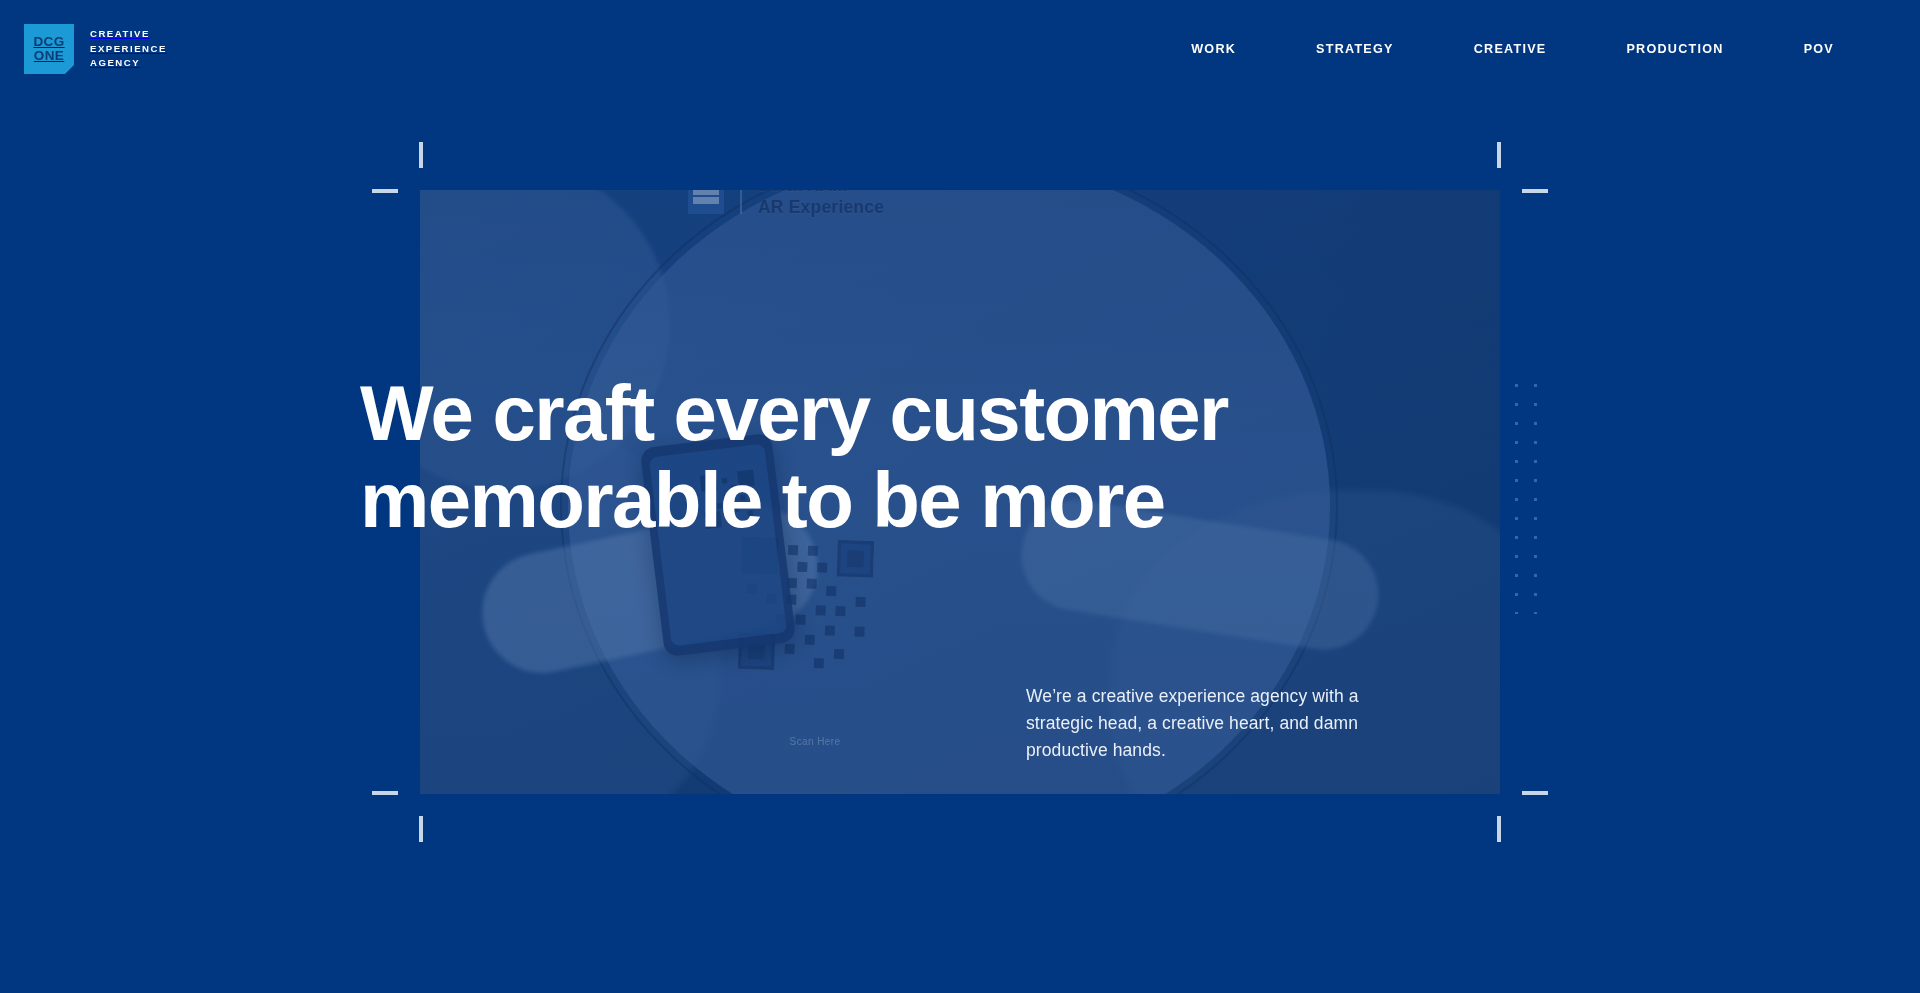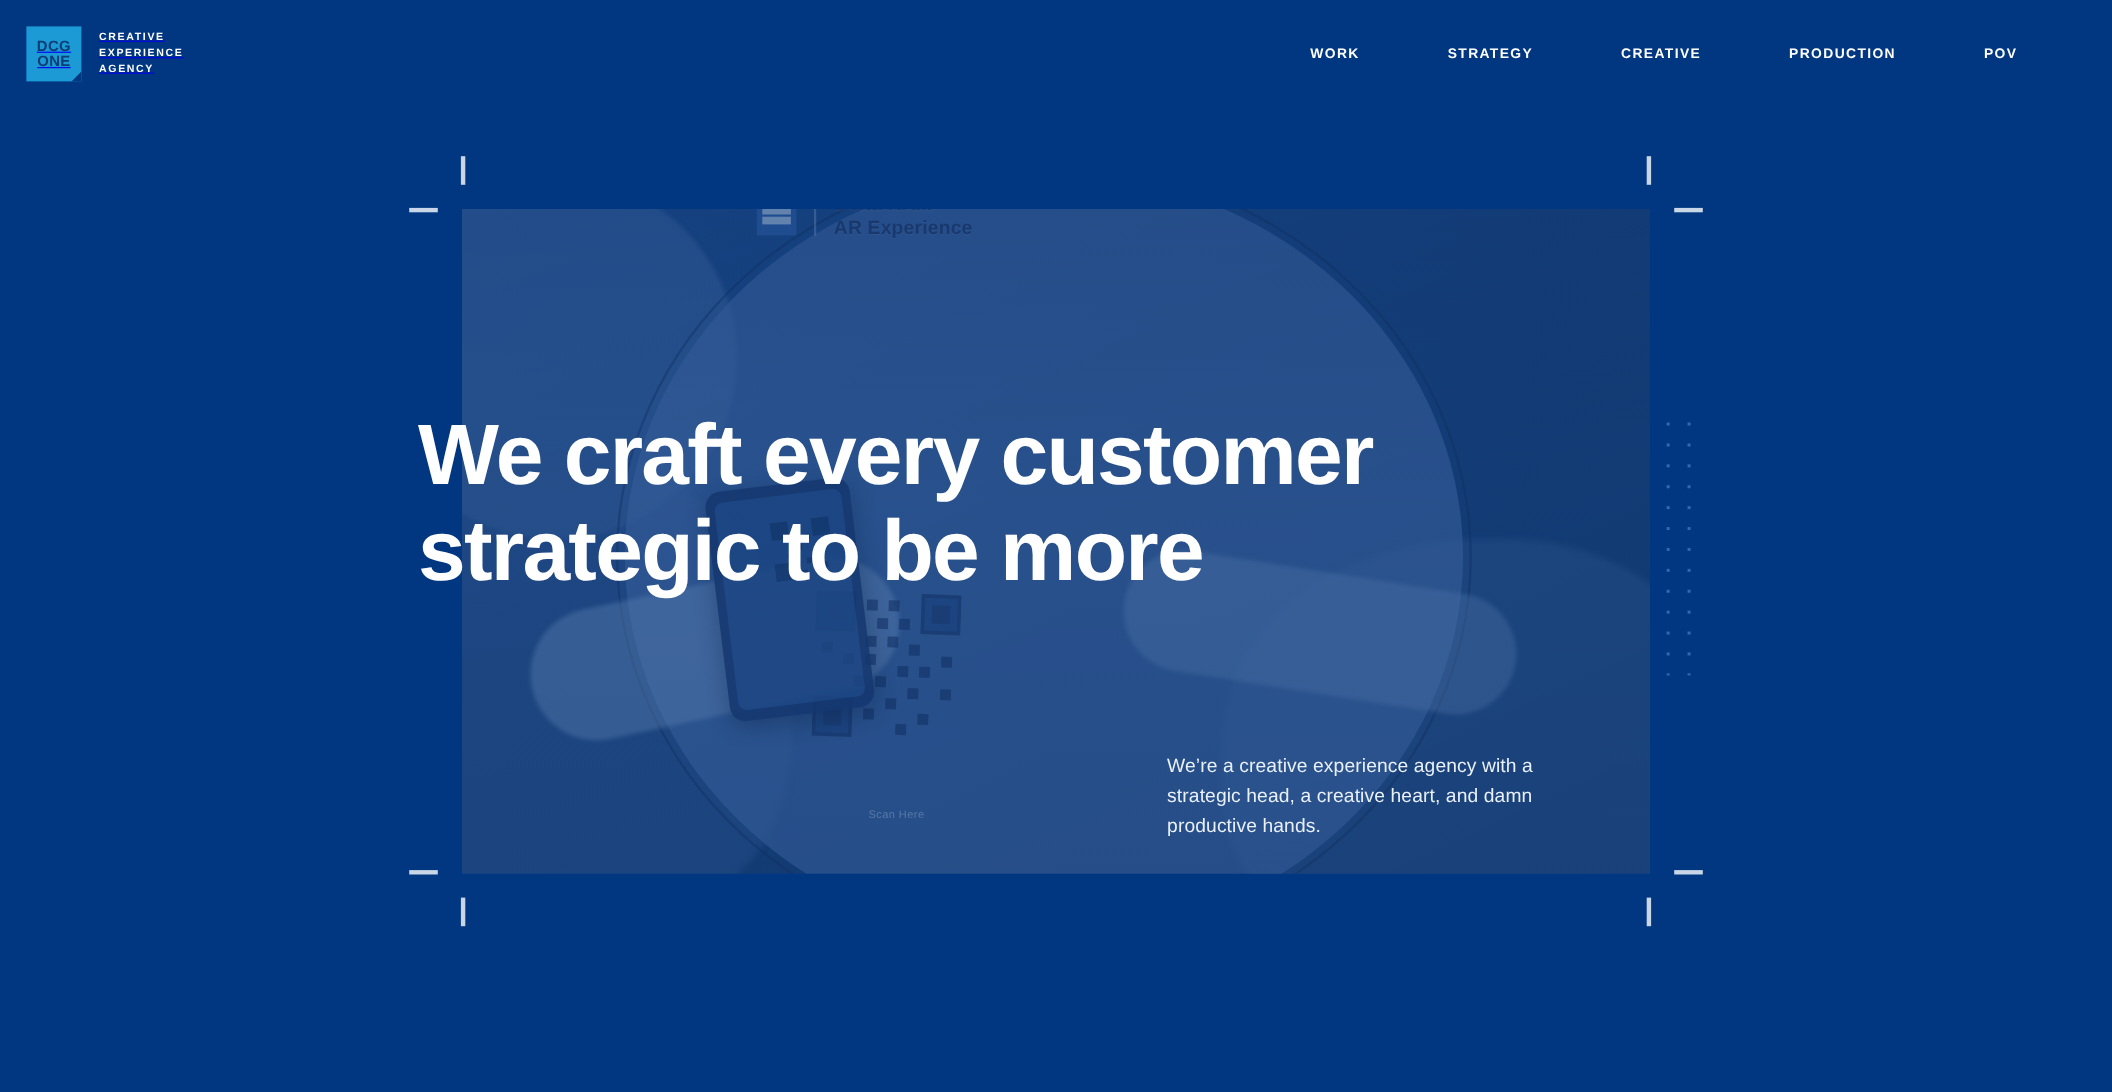--- a/index.html
+++ b/index.html
@@ -146,30 +146,30 @@
 
   
   .dotgrid{
     position:absolute; left:1505px; top:374px; width:38px; height:240px; z-index:30;
     background-image:radial-gradient(#2f6db5 1.4px, transparent 1.6px);
     background-size:19px 19px; background-position:2px 2px; opacity:.95;
   }
 
   
   .headline{
-    position:absolute; left:380px; top:370px; width:1060px; z-index:32;
+    position:absolute; left:360px; top:370px; width:1060px; z-index:32;
     color:#ffffff; font-size:78px; font-weight:bold; line-height:1.115;
     letter-spacing:-1.6px;
   }
   .headline .amp{
     font-family:"Liberation Serif", serif; font-style:italic; font-weight:normal;
     font-size:74px; padding:0 6px;
   }
   .subcopy{
-    position:absolute; left:1061px; top:683px; width:360px; z-index:32;
+    position:absolute; left:1026px; top:683px; width:360px; z-index:32;
     color:#e9f0f8; font-size:17.5px; line-height:1.55; letter-spacing:.1px;
   }
 </style>
 </head>
 <body>
 
 <div class="page">
 
   <header class="header">
 
@@ -285,18 +285,18 @@
       </div>
 
       <div class="media-tint"></div>
     </div>
   </div>
 
   <div class="dotgrid"></div>
 
   <h1 class="headline">
     <div>We craft every customer</div>
-    <div>strategic to be more</div>
+    <div>memorable to be more</div>
   </h1>
 
   <p class="subcopy">We’re a creative experience agency with a strategic head, a creative heart, and damn productive hands.</p>
 
 </div>
 
 </body></html>

